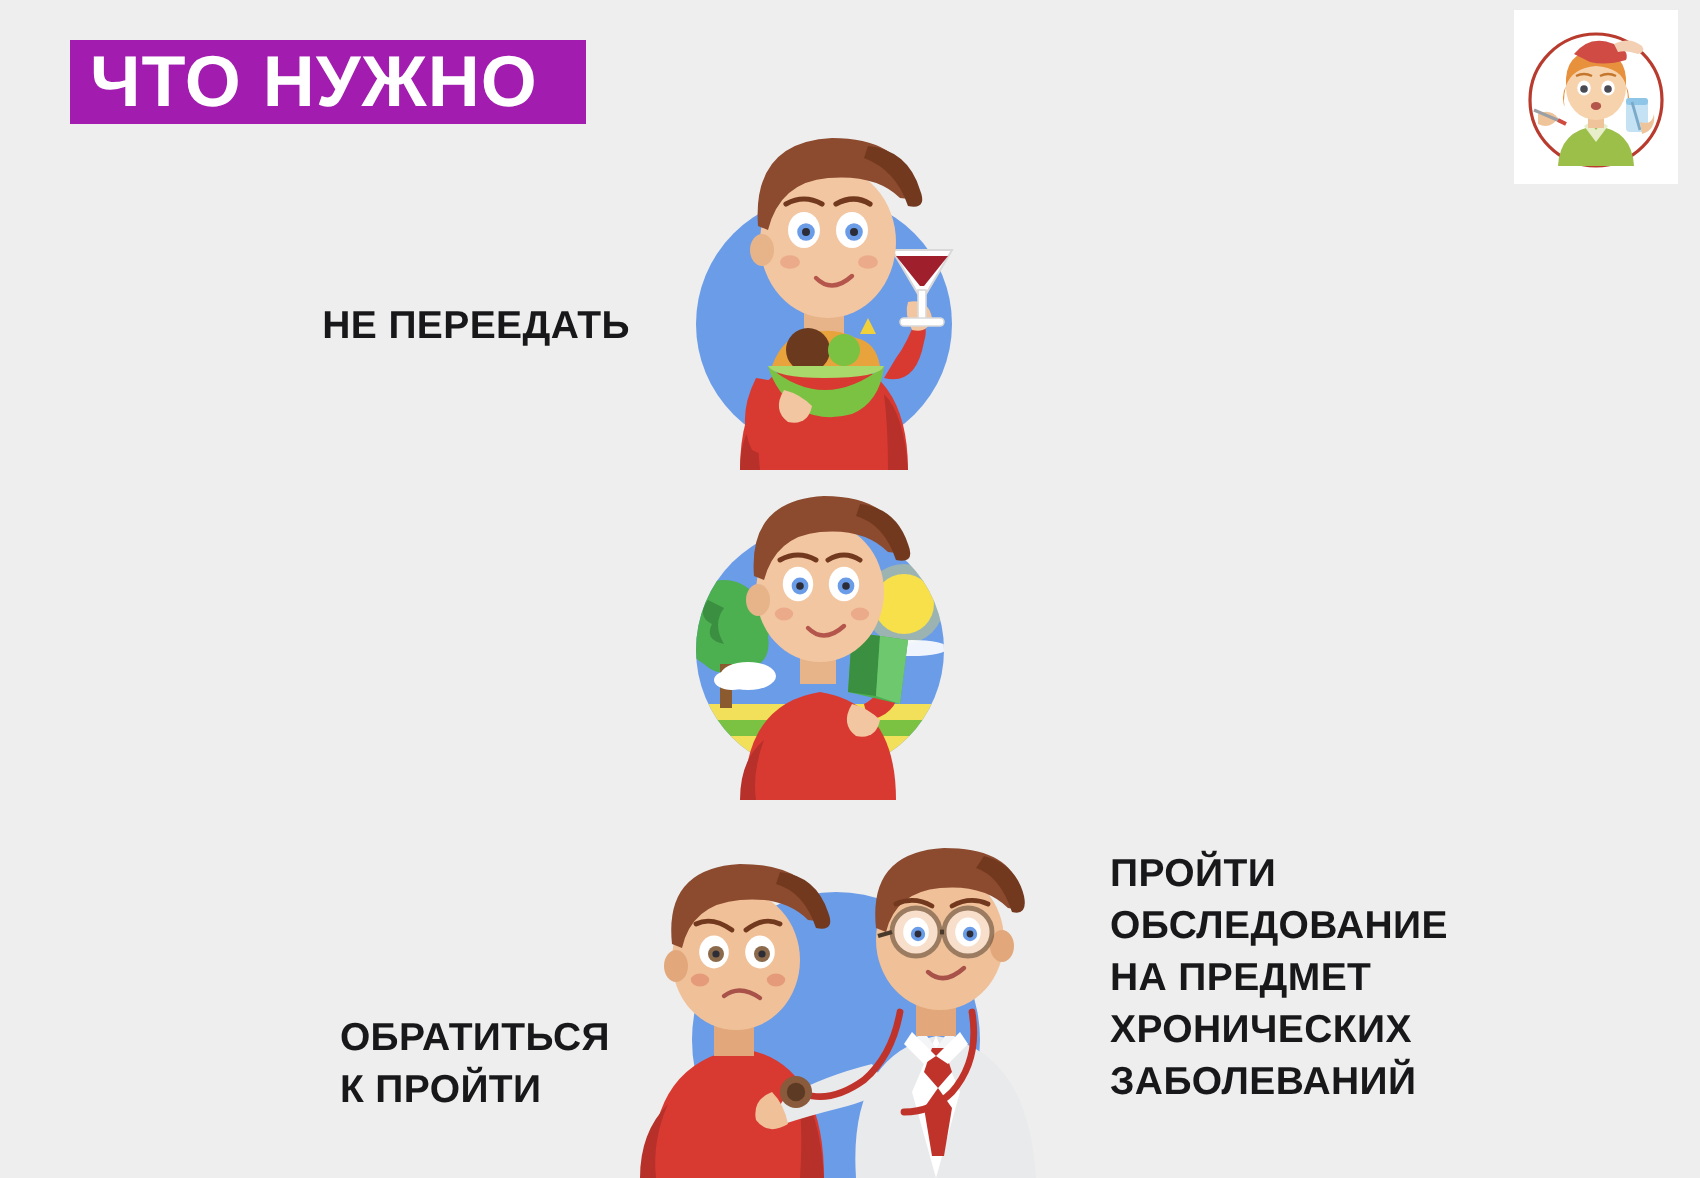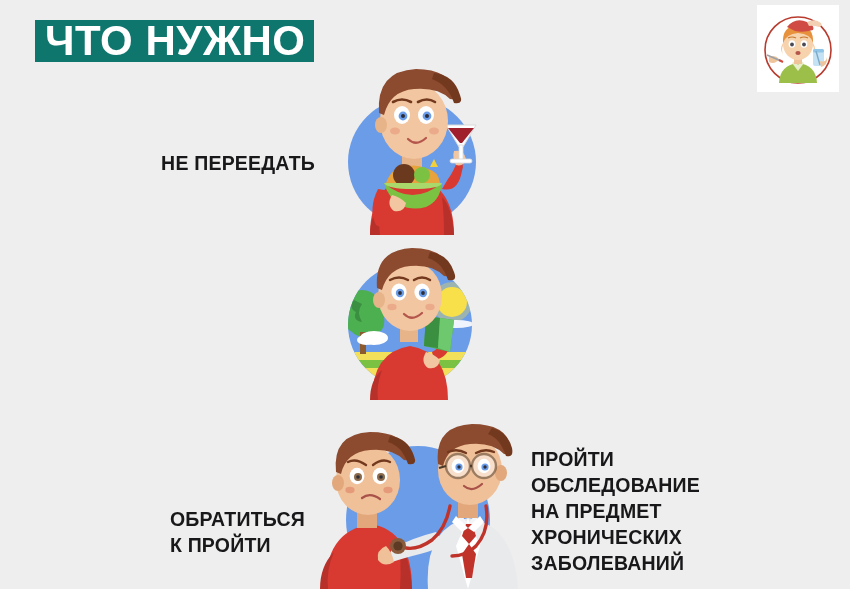--- a/index.html
+++ b/index.html
@@ -24,27 +24,27 @@
   
   .title-block {
     position: absolute;
     left: 35px;
     top: 20px;
     width: 300px;
   }
   .title-line {
     display: block;
     width: max-content;
-    background: #0f766e;
+    background: #a21caf;
     color: #ffffff;
     font-weight: bold;
-    font-size: 42px;
+    font-size: 36px;
     line-height: 42px;
     letter-spacing: 0.5px;
-    padding: 0 9px 0 10px;
+    padding: 0 24px 0 10px;
     white-space: nowrap;
     margin-bottom: 4px;
   }
 
   
   .logo-box {
     position: absolute;
     left: 757px;
     top: 5px;
     width: 82px;
@@ -69,21 +69,21 @@
   .label.right {
     text-align: left;
     left: 531px;
   }
 
   #label-overeat   { top: 150px; right: 535px; }
   #label-alcohol   { top: 115px; }
   #label-physical  { top: 281px; }
   #label-outdoors  { top: 264px; }
   #label-doctor    { top: 506px; right: 545px; }
-  #label-checkup   { top: 446px; }
+  #label-checkup   { top: 424px; margin-left: 24px; }
 
   
   .illus {
     position: absolute;
   }
   #illus-food   { left: 330px; top: 55px;  width: 190px; height: 180px; }
   #illus-outdoor{ left: 330px; top: 240px; width: 190px; height: 160px; }
   #illus-doctor { left: 300px; top: 420px; width: 235px; height: 169px; }
 </style>
 </head>

